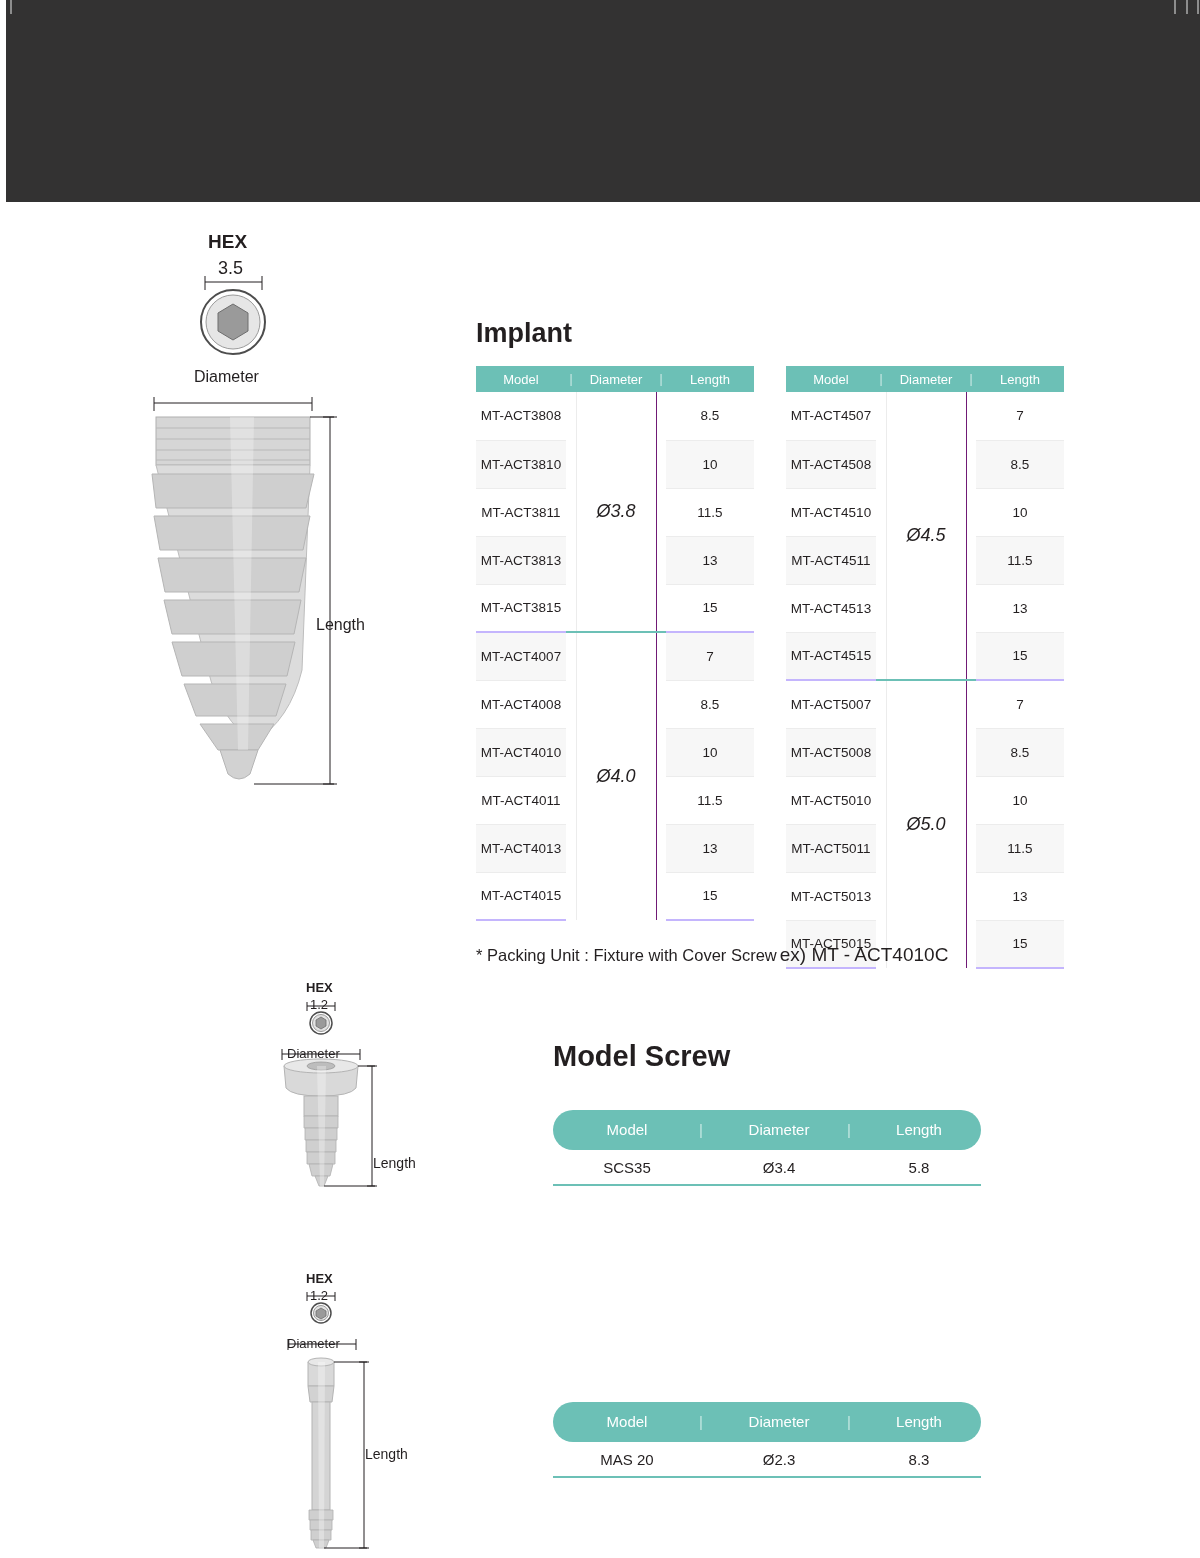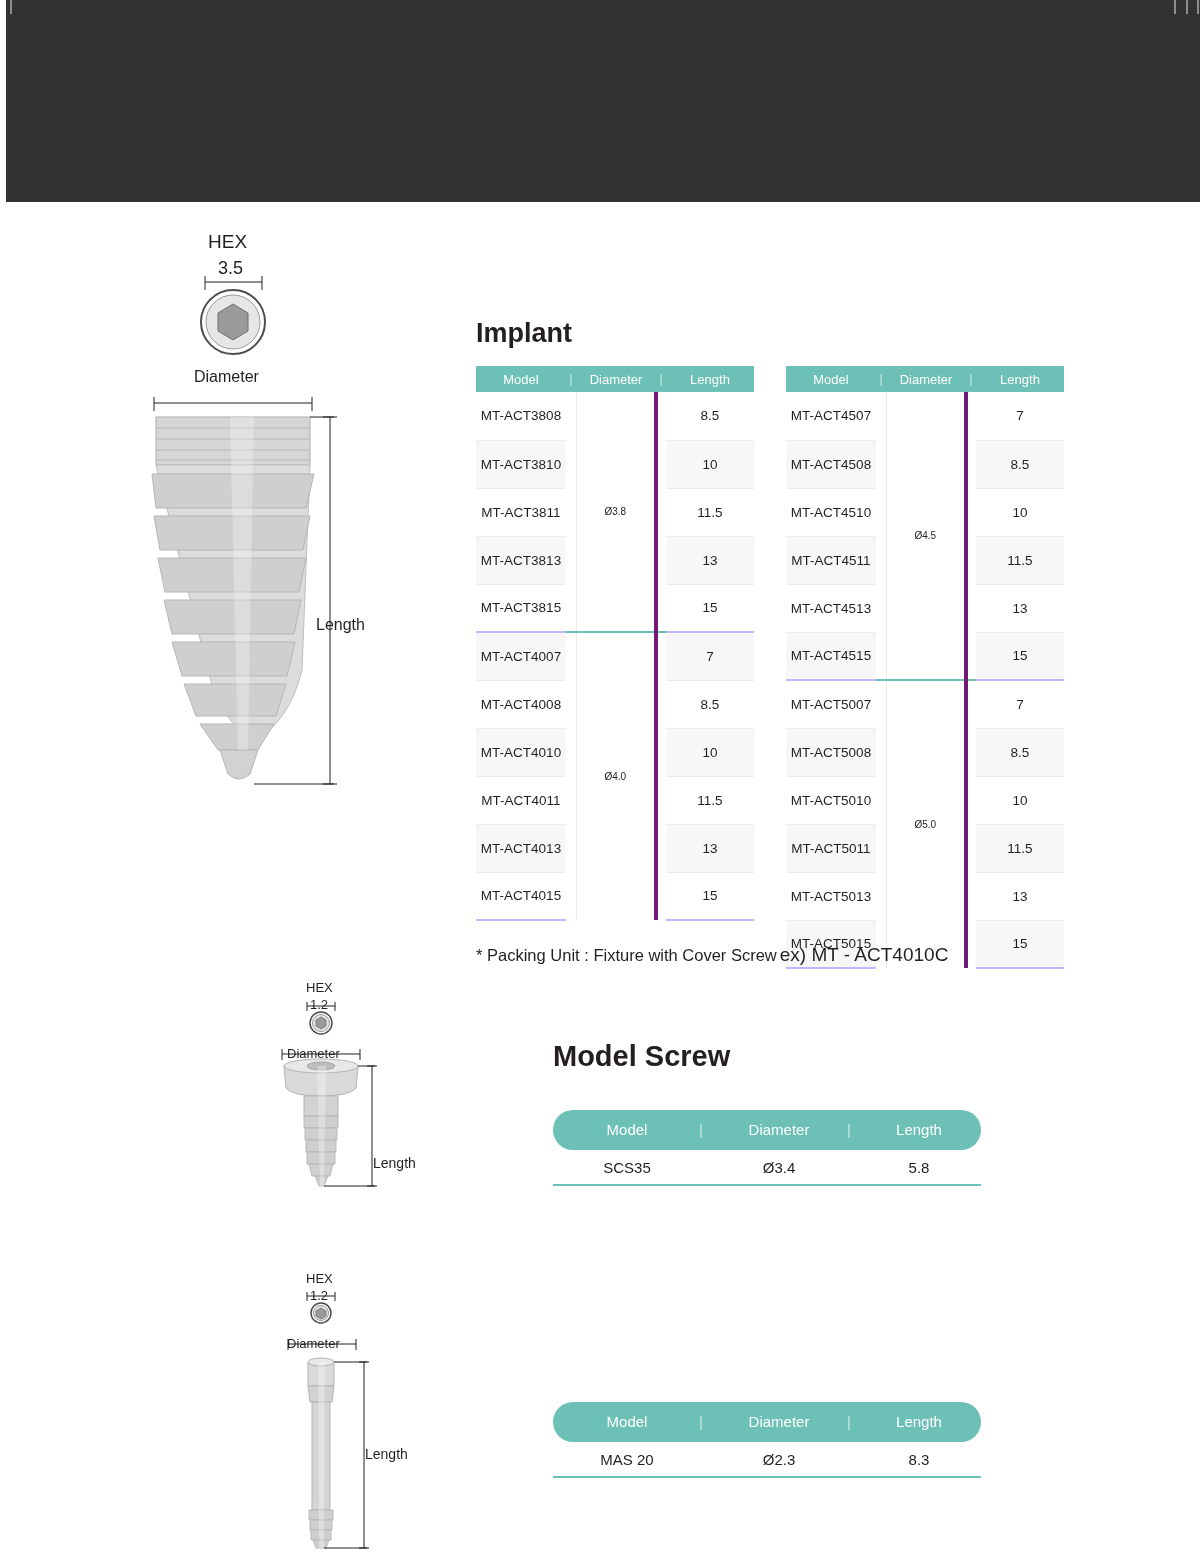--- a/index.html
+++ b/index.html
@@ -62,22 +62,23 @@
     font-size: 13.5px;
     color: #231f20;
     border-bottom: 1px solid #ececec;
   }
   .fx-tbl tr:nth-child(odd) td { background: #ffffff; }
   .fx-tbl tr:nth-child(even) td { background: #f7f7f7; }
   .fx-tbl td.diam {
     background: #ffffff !important;
     border-bottom: none;
     border-left: 1px solid #ececec;
-    border-right: 4px solid #701a75;
-    font-size: 10px;
+    border-right: 1px solid #701a75;
+    font-size: 18px;
+    font-style: italic;
   }
   .fx-tbl .grp-end td { border-bottom: 2px solid #c4b5fd; }
   .fx-tbl .grp-start td { border-top: 2px solid #6cc0b6; }
 
   
   .tbl-head-pill {
     position: absolute;
     height: 26px;
     background: #6cc0b6;
     border-radius: 13px;
@@ -97,21 +98,21 @@
   .sm-row .cell { position: absolute; top: 0; height: 40px; line-height: 36px; text-align: center; }
 
   .note {
     position: absolute; left: 476px; top: 944px;
     font-size: 16.5px; color: #231f20;
   }
   .note .ex { font-size: 19px; margin-left: 3px; }
 
   
   .lbl { position: absolute; font-size: 15px; color: #231f20; }
-  .lbl-b { font-weight: normal; }
+  .lbl-b { font-weight: bold; }
 
   svg { display: block; }
   .gr-line { stroke: #231f20; stroke-width: 1; fill: none; }
 </style>
 </head>
 <body>
 
 <div class="page">
 
   <div class="header">

